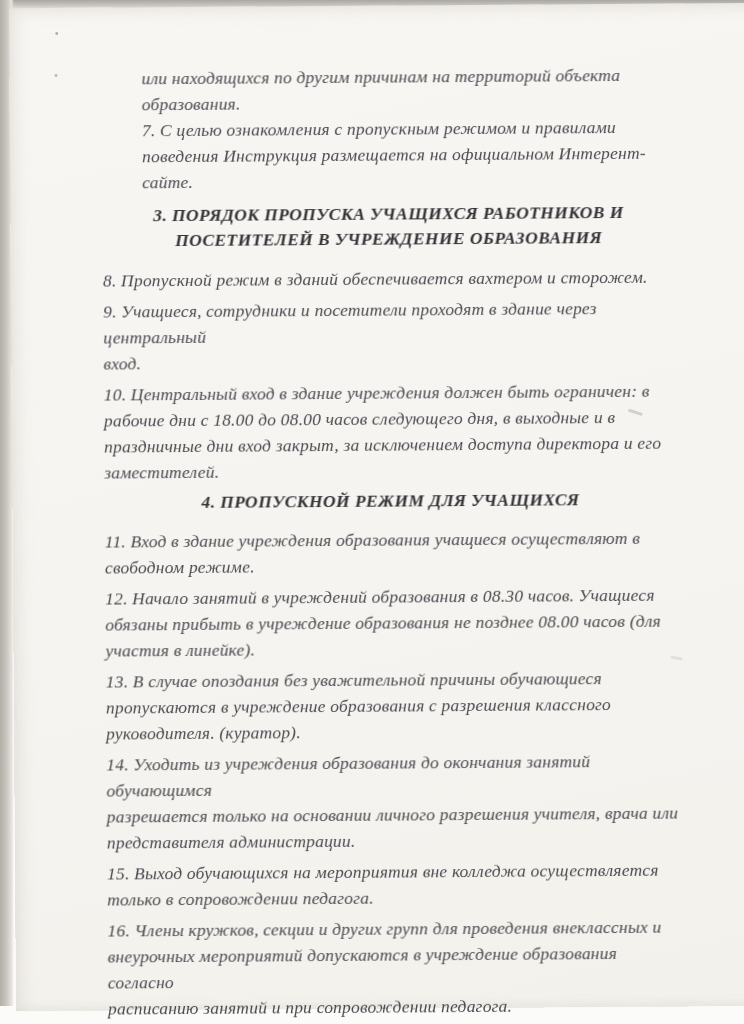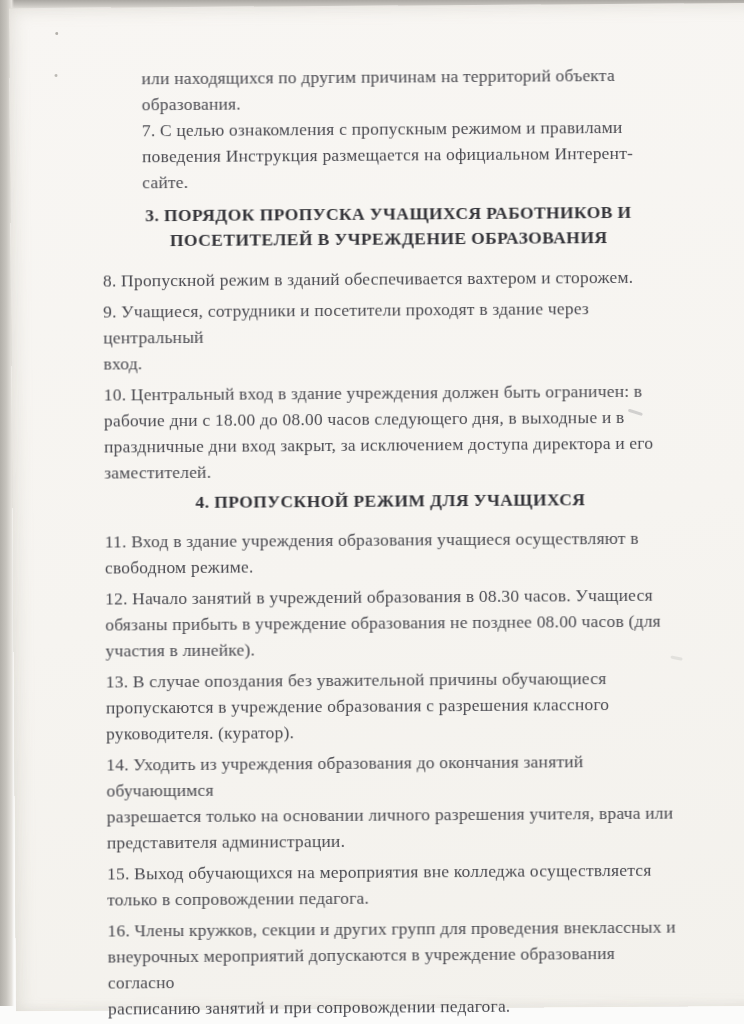--- a/index.html
+++ b/index.html
@@ -8,20 +8,21 @@
     width: 744px;
     height: 1024px;
     overflow: hidden;
     background: #fbfbfa;
     font-family: "Liberation Serif", "DejaVu Serif", serif;
   }
   .scan-stage {
     position: relative;
     width: 744px;
     height: 1024px;
+    font-style: italic;
   }
   
   .scanner-edge-top {
     position: absolute;
     top: 0; left: 0;
     width: 744px; height: 12px;
     background: linear-gradient(180deg, #aaa7a2 0%, #c5c2bd 40%, #e2dfda 75%, rgba(230,227,222,0) 100%);
     z-index: 0;
   }
   .scanner-edge-left {

